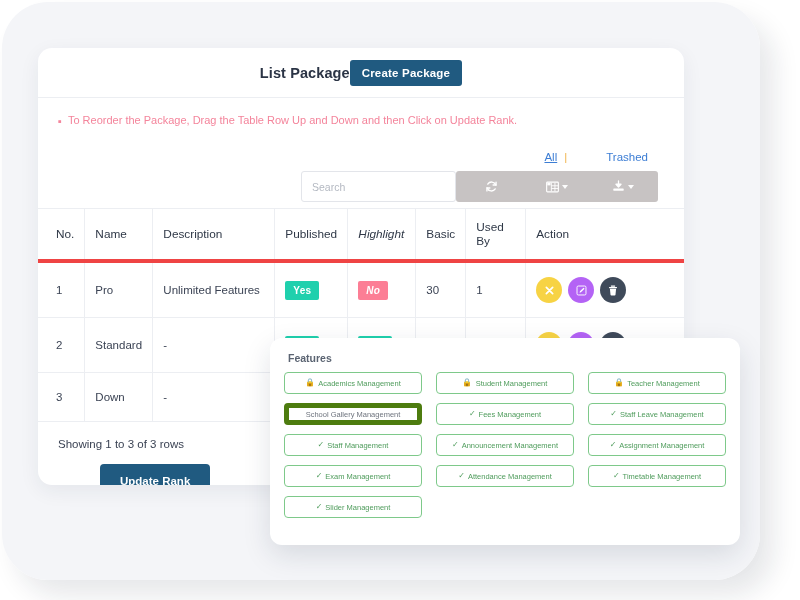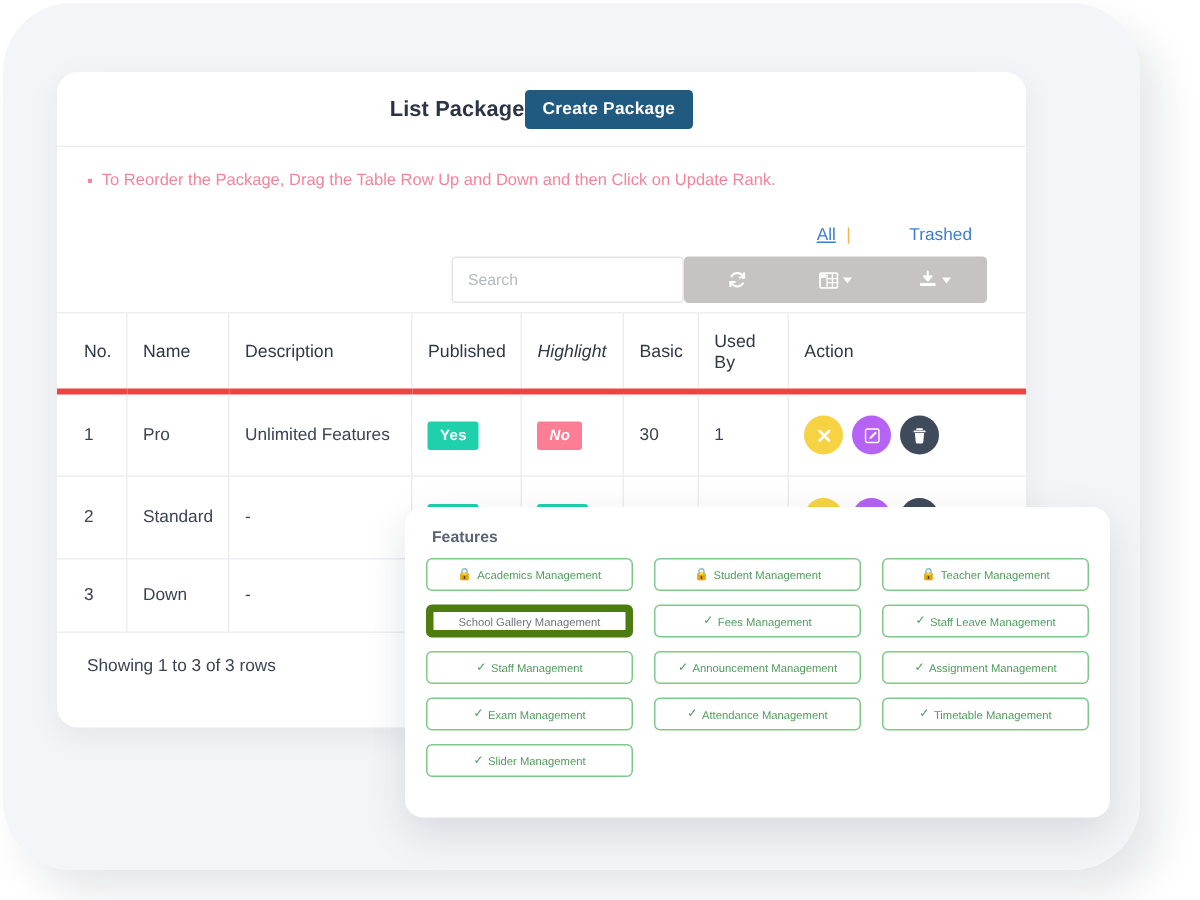--- a/index.html
+++ b/index.html
@@ -424,20 +424,21 @@
             <td class="col-pub"></td>
             <td class="col-high"></td>
             <td class="col-days"></td>
             <td class="col-used"></td>
             <td></td>
           </tr>
         </tbody>
     </table>
 
     <div class="showing">Showing 1 to 3 of 3 rows</div>
+    <button class="btn-update">Update Rank</button>
   </div>
 
   <div class="features-panel">
     <div class="features-title">Features</div>
     <div class="feat-grid" id="feat-grid">
         <div class="feat">
           <span class="lock">🔒</span>
           <span>Academics Management</span>
         </div>
         <div class="feat">

